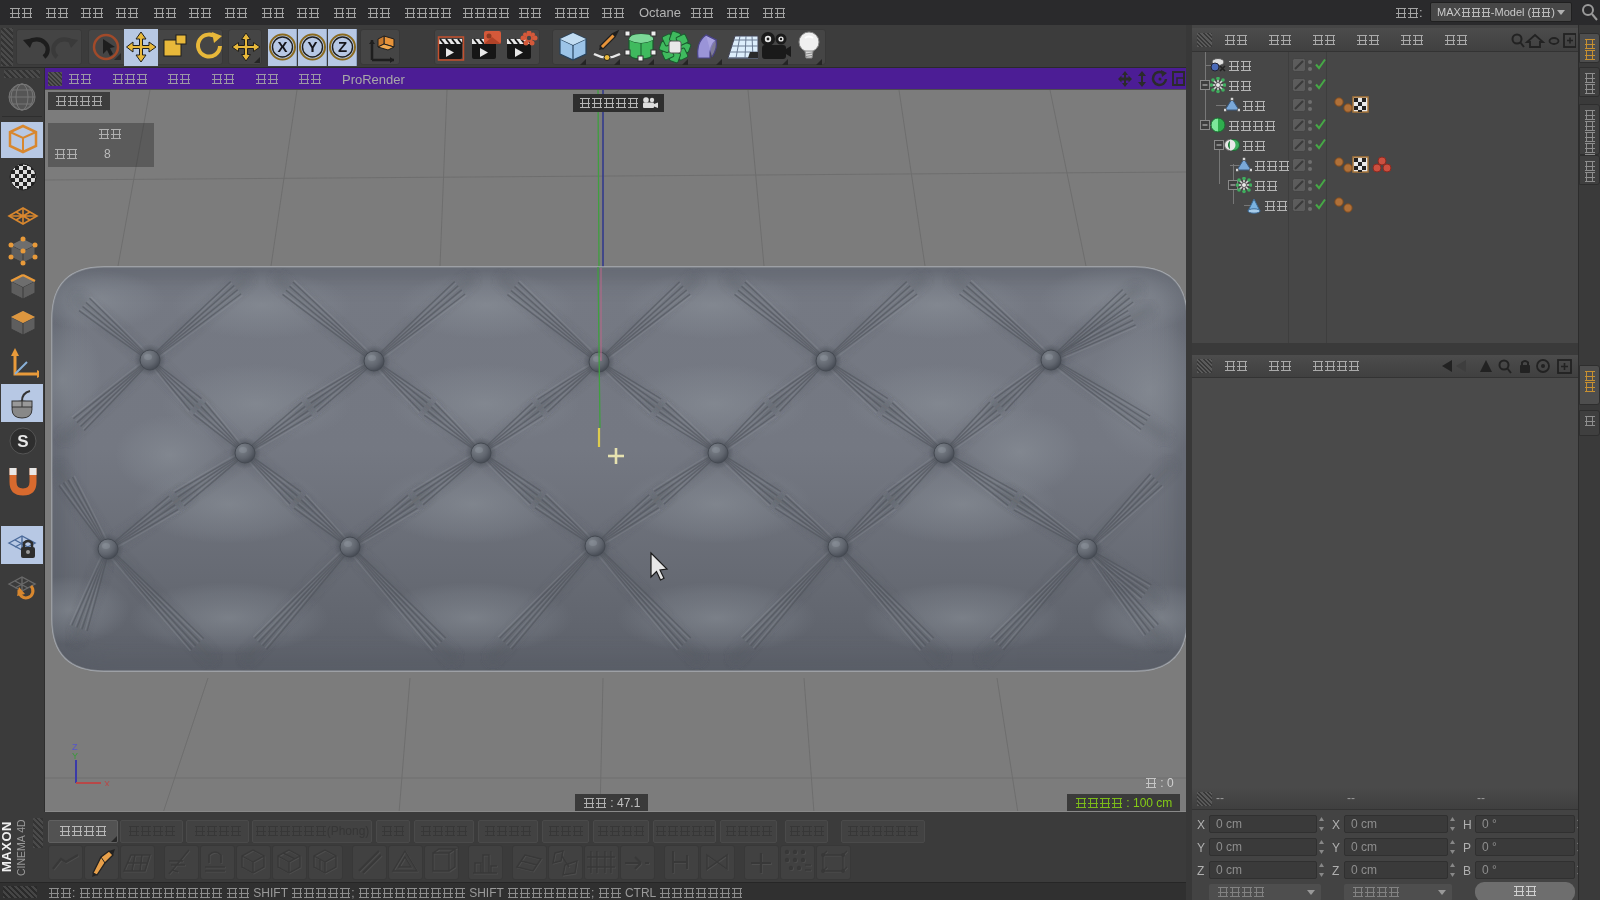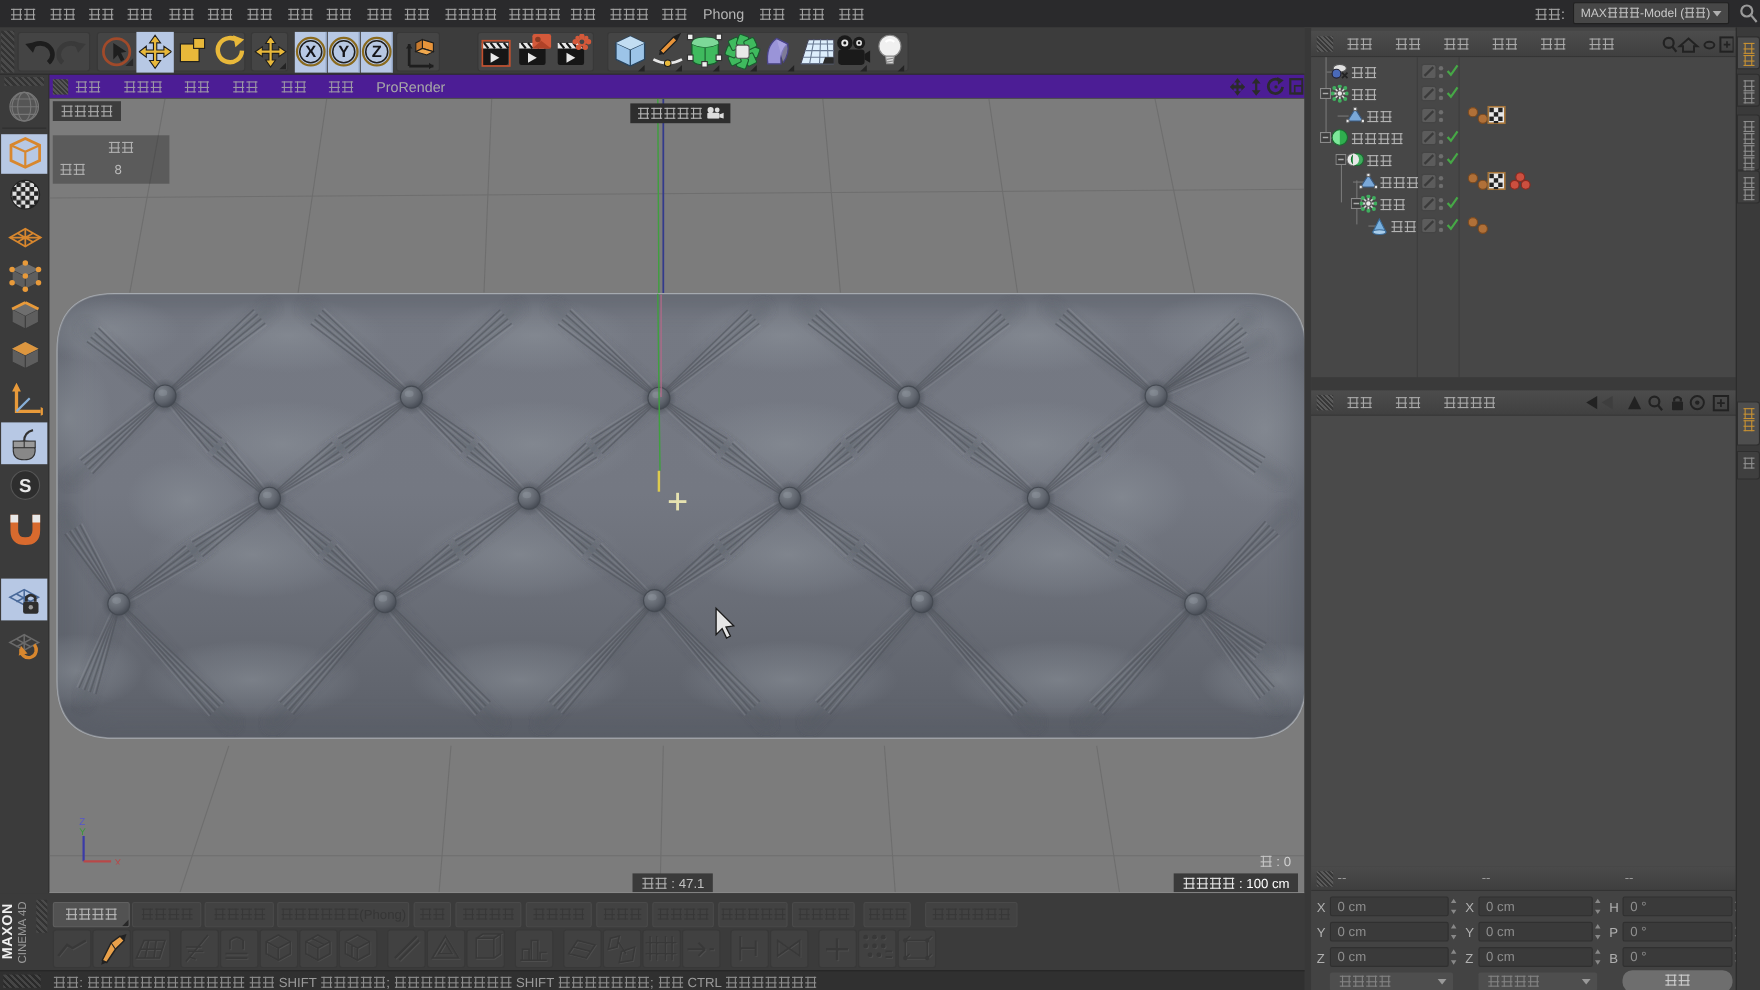--- a/index.html
+++ b/index.html
@@ -34,21 +34,21 @@
 <div class="abs" style="left:224px;top:5px;color:#b4b4b4;font-size:13px"><i class="cj"></i><i class="cj"></i></div>
 <div class="abs" style="left:261px;top:5px;color:#b4b4b4;font-size:13px"><i class="cj"></i><i class="cj"></i></div>
 <div class="abs" style="left:296px;top:5px;color:#b4b4b4;font-size:13px"><i class="cj"></i><i class="cj"></i></div>
 <div class="abs" style="left:333px;top:5px;color:#b4b4b4;font-size:13px"><i class="cj"></i><i class="cj"></i></div>
 <div class="abs" style="left:367px;top:5px;color:#b4b4b4;font-size:13px"><i class="cj"></i><i class="cj"></i></div>
 <div class="abs" style="left:404px;top:5px;color:#b4b4b4;font-size:13px"><i class="cj"></i><i class="cj"></i><i class="cj"></i><i class="cj"></i></div>
 <div class="abs" style="left:462px;top:5px;color:#b4b4b4;font-size:13px"><i class="cj"></i><i class="cj"></i><i class="cj"></i><i class="cj"></i></div>
 <div class="abs" style="left:518px;top:5px;color:#b4b4b4;font-size:13px"><i class="cj"></i><i class="cj"></i></div>
 <div class="abs" style="left:554px;top:5px;color:#b4b4b4;font-size:13px"><i class="cj"></i><i class="cj"></i><i class="cj"></i></div>
 <div class="abs" style="left:601px;top:5px;color:#b4b4b4;font-size:13px"><i class="cj"></i><i class="cj"></i></div>
-<div class="abs" style="left:639px;top:5px;color:#b4b4b4;font-size:13px"><span class="lt">Phong</span></div>
+<div class="abs" style="left:639px;top:5px;color:#b4b4b4;font-size:13px"><span class="lt">Octane</span></div>
 <div class="abs" style="left:690px;top:5px;color:#b4b4b4;font-size:13px"><i class="cj"></i><i class="cj"></i></div>
 <div class="abs" style="left:726px;top:5px;color:#b4b4b4;font-size:13px"><i class="cj"></i><i class="cj"></i></div>
 <div class="abs" style="left:762px;top:5px;color:#b4b4b4;font-size:13px"><i class="cj"></i><i class="cj"></i></div>
 <div class="abs" style="left:1395px;top:5px;color:#b4b4b4;font-size:13px"><i class="cj"></i><i class="cj"></i><span class="lt">:</span></div>
 <div class="abs" style="left:1430px;top:2px;width:142px;height:20px;background:#474747;border:1px solid #202020;border-radius:2px;color:#c9c9c9;font-size:11px;line-height:18px;padding-left:6px;white-space:nowrap">MAX<i class="cj s9"></i><i class="cj s9"></i><i class="cj s9"></i>-Model (<i class="cj s9"></i><i class="cj s9"></i>)
 <span class="abs" style="right:6px;top:7px;width:0;height:0;border-left:4px solid transparent;border-right:4px solid transparent;border-top:5px solid #b0b0b0"></span></div>
 <svg class="abs" style="left:1581px;top:3px" width="17" height="19">
       <circle cx="7" cy="7" r="5" fill="none" stroke="#9a9a9a" stroke-width="2"></circle>
       <line x1="11" y1="11" x2="16" y2="17" stroke="#9a9a9a" stroke-width="2"></line>
     </svg>
@@ -1143,21 +1143,21 @@
         <div class="abs" style="left:56px;top:24px">8</div>
       </div>
 <div class="abs" style="left:528px;top:4px;background:#2e2e2e;padding:2px 6px;color:#c8c8c8;font-size:12px"><i class="cj"></i><i class="cj"></i><i class="cj"></i><i class="cj"></i><i class="cj"></i> <svg width="16" height="11" style="vertical-align:-1px">
           <circle cx="4" cy="3" r="2.8" fill="#ddd"></circle>
           <circle cx="10" cy="3" r="2.2" fill="#ddd"></circle>
           <rect x="1" y="5.5" width="11" height="5.5" rx="1" fill="#ddd"></rect>
           <path d="M12 7 L16 5.5 L16 11 L12 9.5 Z" fill="#ddd"></path>
         </svg></div>
 <div class="abs" style="left:1100px;top:686px;color:#d0d0d0;font-size:12px"><i class="cj"></i> : 0</div>
 <div class="abs" style="left:530px;top:704px;background:#3a3a3a;padding:2px 8px;color:#c0c0c0;font-size:12px"><i class="cj"></i><i class="cj"></i> : 47.1</div>
-<div class="abs" style="left:1022px;top:704px;background:#3a3a3a;padding:2px 8px;color:#ffffff;font-size:12px"><i class="cj"></i><i class="cj"></i><i class="cj"></i><i class="cj"></i> : 100 cm</div>
+<div class="abs" style="left:1022px;top:704px;background:#3a3a3a;padding:2px 8px;color:#84cc16;font-size:12px"><i class="cj"></i><i class="cj"></i><i class="cj"></i><i class="cj"></i> : 100 cm</div>
 <svg class="abs" style="left:18px;top:648px" width="60" height="48">
         <line x1="13" y1="22" x2="13" y2="45" stroke="#3a3aa8" stroke-width="2"></line>
         <line x1="13" y1="45" x2="38" y2="45" stroke="#b84848" stroke-width="2"></line>
         <text x="9" y="12" font-size="9" fill="#5555cc">Z</text>
         <text x="9" y="21" font-size="9" fill="#3a9a3a">Y</text>
         <text x="41" y="49" font-size="9" fill="#b84848">X</text>
       </svg>
 </div>
 <div class="abs" style="left:0;top:743px;width:1141px;height:1px;background:#8a8a8a"></div>
 </div>

